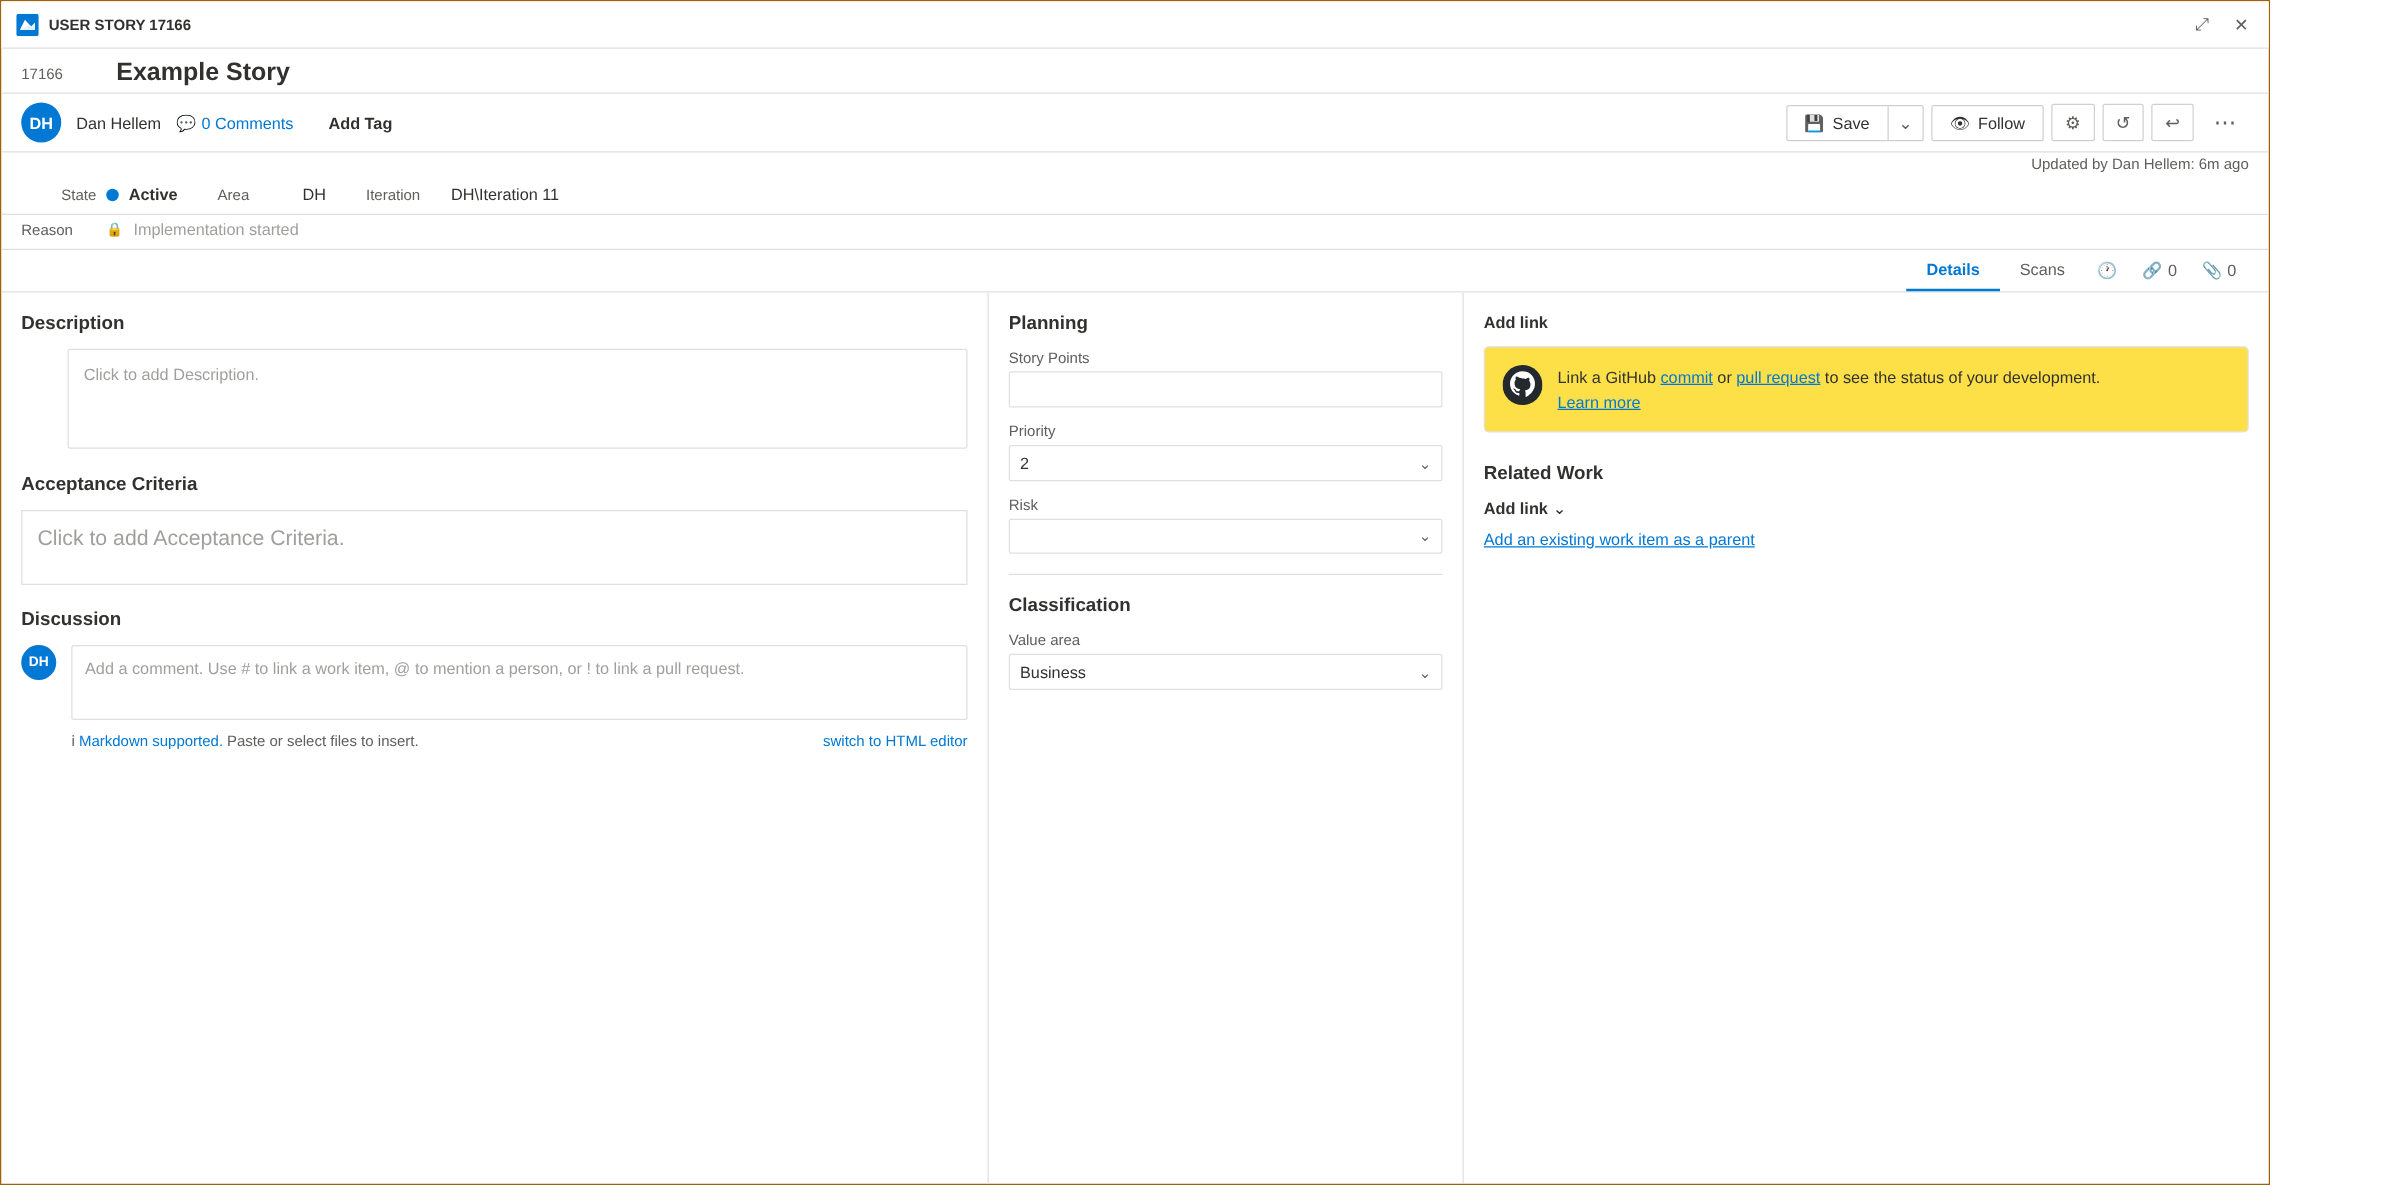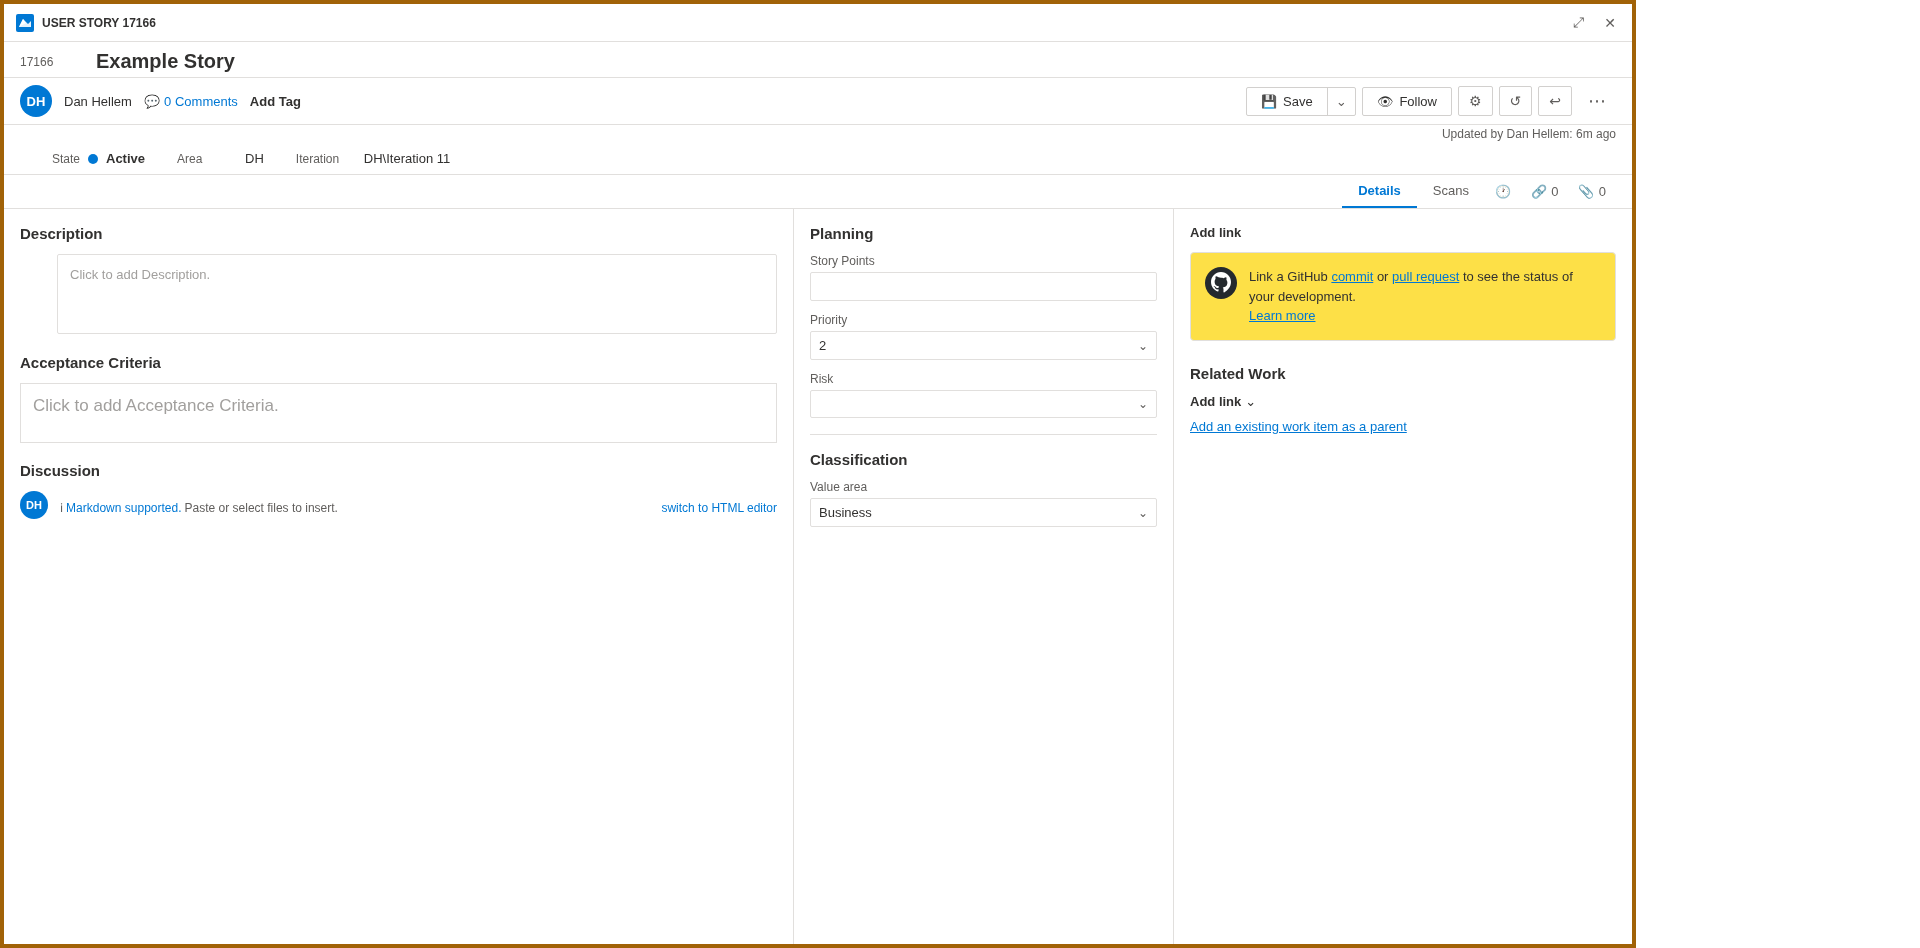--- a/index.html
+++ b/index.html
@@ -1,22 +1,22 @@
 <!DOCTYPE html>
 <html><head>
   <meta charset="utf-8">
   <style>
     * { box-sizing: border-box; margin: 0; padding: 0; }
     body { font-family: 'Segoe UI', Tahoma, Geneva, Verdana, sans-serif; font-size: 13px; background: #fff; color: #323130; }
 
     .window {
-      width: 1636px;
+      width: 1816px;
       height: 948px;
       background: #fff;
-      border: 4px solid #a16207;
+      border: 1px solid #a16207;
       display: flex;
       flex-direction: column;
       overflow: hidden;
     }
 
     
     .title-bar {
       display: flex;
       align-items: center;
       justify-content: space-between;
@@ -98,20 +98,21 @@
       font-size: 13px;
       text-decoration: none;
     }
     .add-tag-btn {
       background: none;
       border: none;
       cursor: pointer;
       font-size: 13px;
       color: #323130;
       font-weight: 600;
+      margin-left: 16px;
     }
     .save-btn {
       display: flex;
       align-items: center;
       gap: 0;
       border: 1px solid #d2d0ce;
       border-radius: 2px;
       background: #fff;
       cursor: pointer;
     }
@@ -498,20 +499,25 @@
       </div>
 
       <div style="display:flex; align-items:center; gap:8px;">
         <span class="field-label">Iteration</span>
         <span class="field-value">DH\Iteration 11</span>
       </div>
     </div>
 
   </div>
 
+  <div style="display:flex; align-items:center; padding: 4px 16px 8px 16px; gap:8px; border-bottom: 1px solid #e1dfdd;">
+    <span class="field-label">Reason</span>
+    <span style="font-size:11px; color:#605e5c;">🔒</span>
+    <span class="field-value" style="color:#a19f9d;">Implementation started</span>
+  </div>
 
   <div style="display:flex; align-items:center; justify-content:flex-end; padding: 0 16px; border-bottom: 1px solid #e1dfdd;">
     <div class="tab active">Details</div>
     <div class="tab">Scans</div>
     <button class="tab-icon-btn">
       <span>🕐</span>
     </button>
     <button class="tab-icon-btn">
       <span>🔗</span>
       <span>0</span>
@@ -534,20 +540,23 @@
       <h3 class="section-title">Acceptance Criteria</h3>
       <div class="acceptance-box">
         <span>Click to add Acceptance Criteria.</span>
       </div>
 
       <div class="discussion-section">
         <h3 class="section-title">Discussion</h3>
         <div class="comment-area">
           <div class="avatar" style="width:28px; height:28px; font-size:11px; flex-shrink:0;">DH</div>
           <div style="flex:1;">
+            <div class="comment-box">
+              <span>Add a comment. Use # to link a work item, @ to mention a person, or ! to link a pull request.</span>
+            </div>
             <div class="comment-footer">
               <div>
                 <span style="display:inline-flex; align-items:center; gap:3px;">
                   <span style="font-size:12px; color:#605e5c;">ℹ</span>
                   <a class="markdown-link">Markdown supported.</a>
                   <span>Paste or select files to insert.</span>
                 </span>
               </div>
               <a class="html-editor-link">switch to HTML editor</a>
             </div>

